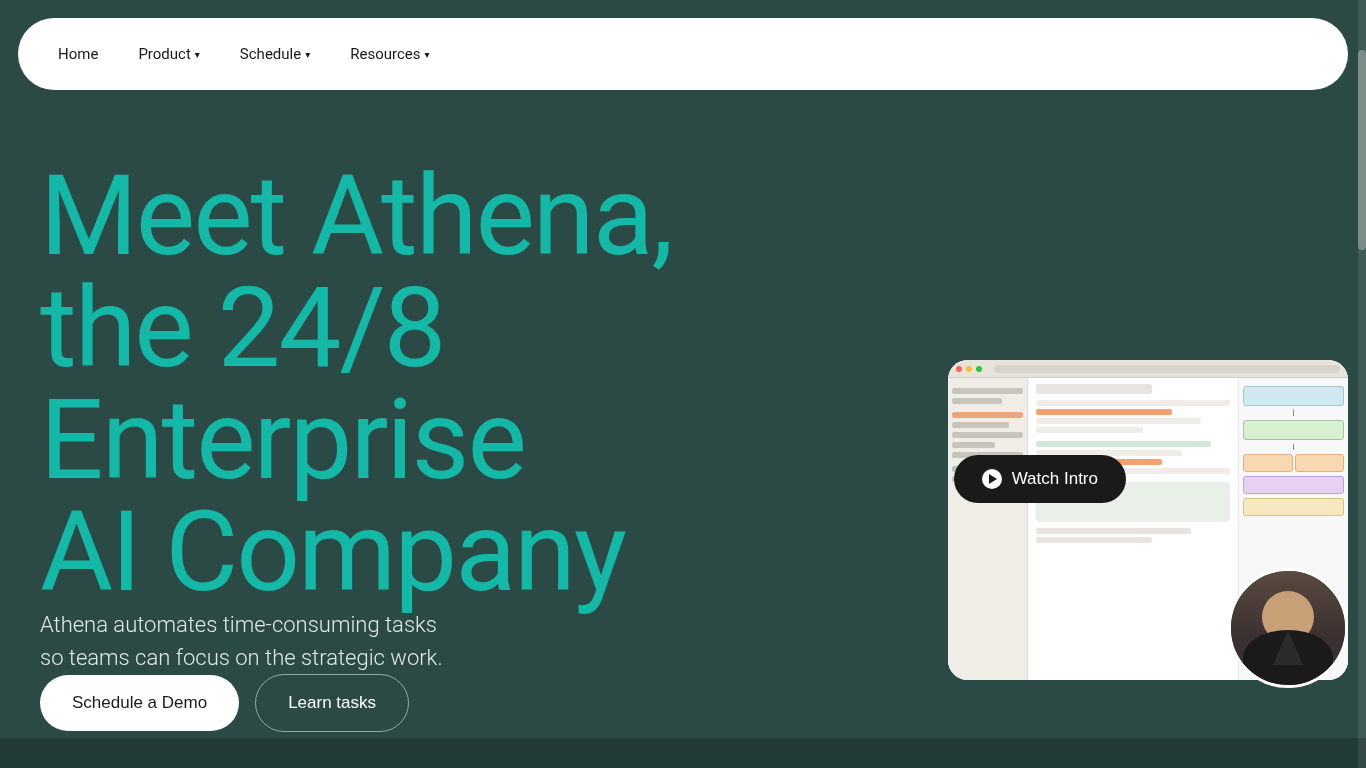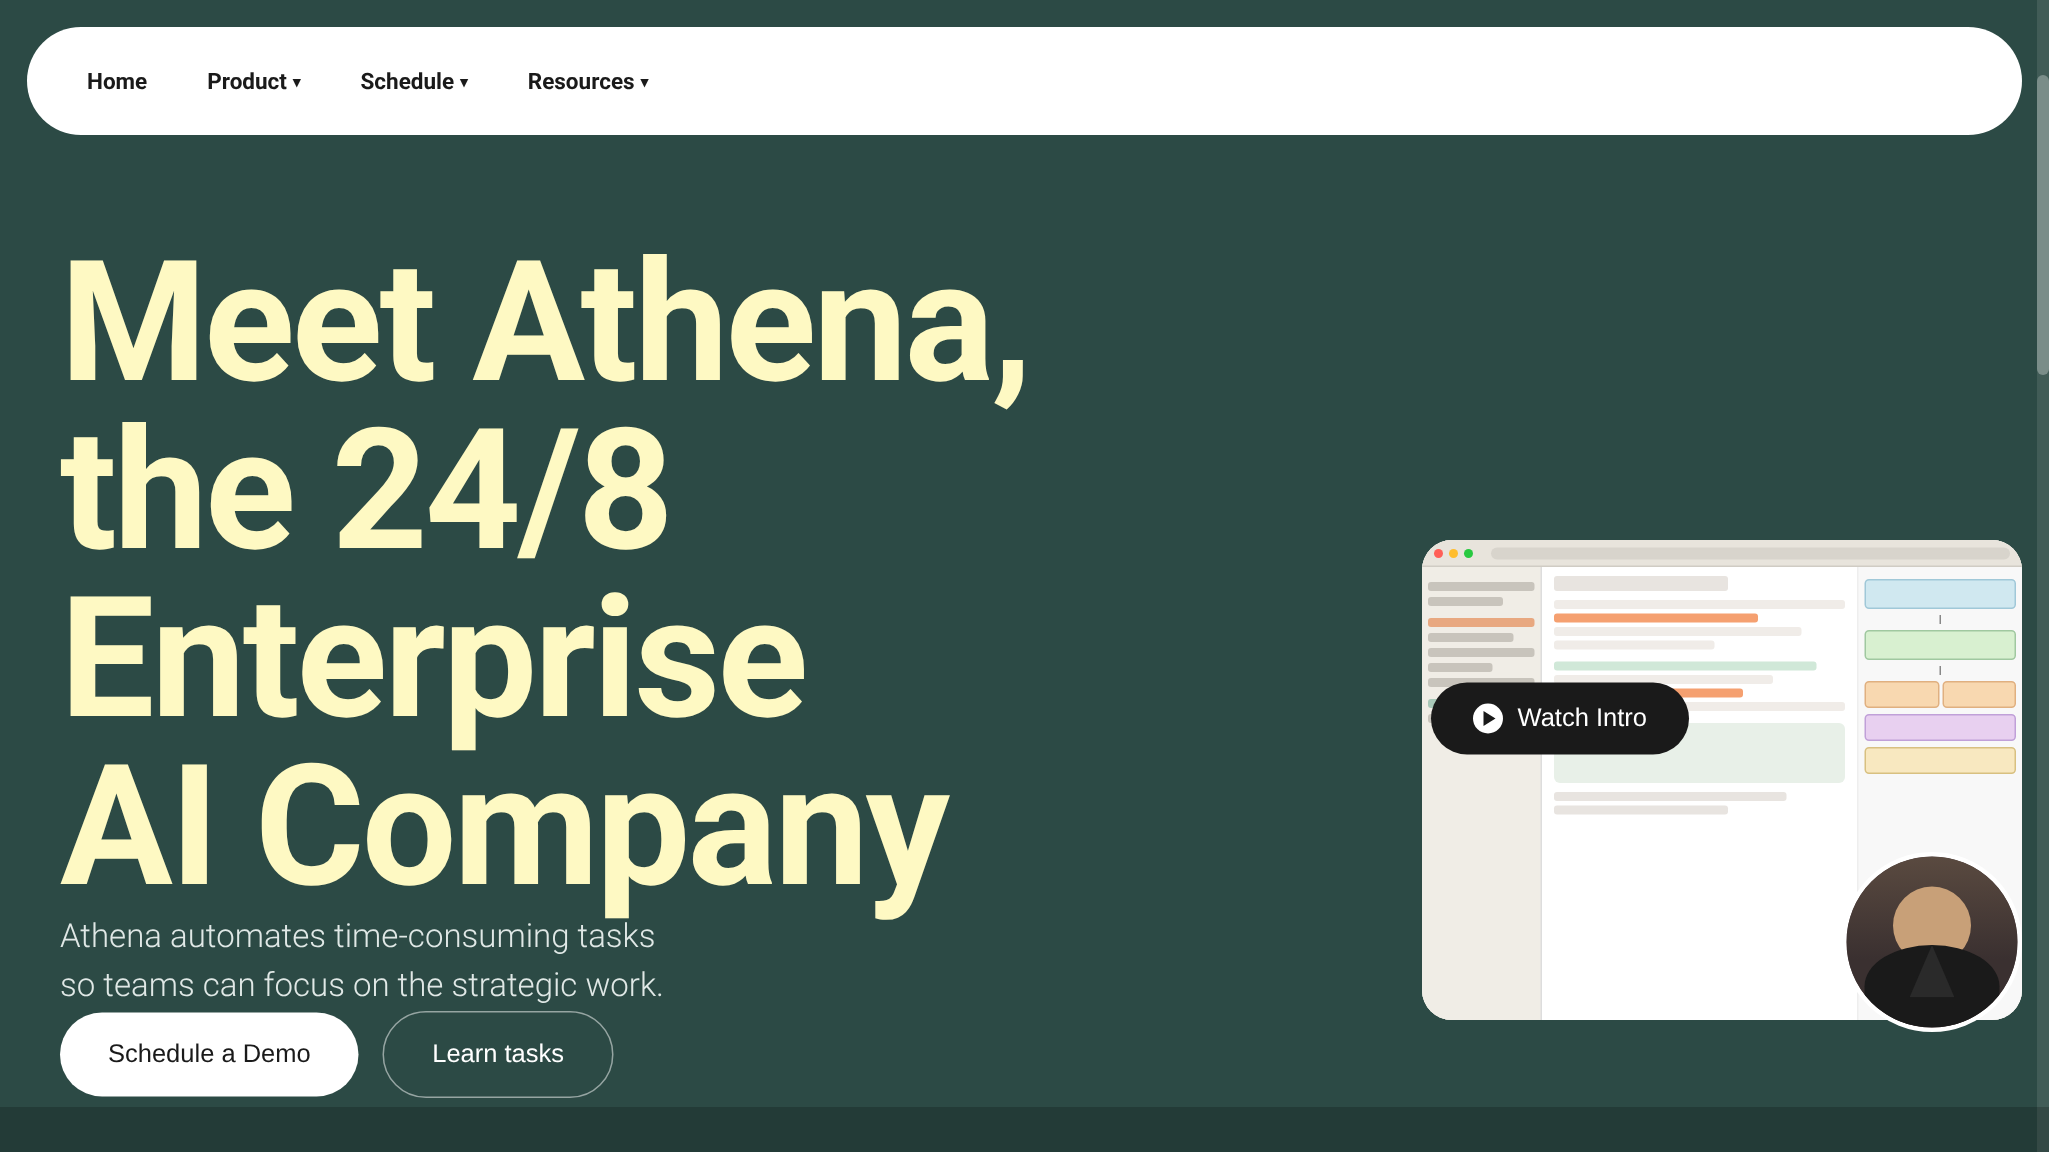--- a/index.html
+++ b/index.html
@@ -74,21 +74,21 @@
       flex: 1;
     }
 
     .nav-item {
       display: flex;
       align-items: center;
       gap: 4px;
       padding: 8px 16px;
       color: #1a1a1a;
       font-size: 15px;
-      font-weight: 700;
+      font-weight: 400;
       cursor: pointer;
       border-radius: 20px;
       text-decoration: none;
     }
 
     .nav-item .chevron {
       font-size: 10px;
       margin-top: 1px;
     }
 
@@ -127,24 +127,24 @@
       left: 0;
       right: 0;
       bottom: 0;
       padding: 40px 40px 0 40px;
       display: flex;
       flex-direction: column;
     }
 
     .hero-title {
       font-size: 112px;
-      font-weight: 700;
+      font-weight: 400;
       line-height: 1.0;
       letter-spacing: -2px;
-      color: #fef9c3;
+      color: #14b8a6;
       max-width: 780px;
       margin-top: 10px;
     }
 
     .hero-content-row {
       display: flex;
       align-items: flex-end;
       margin-top: auto;
       padding-bottom: 40px;
       gap: 60px;

